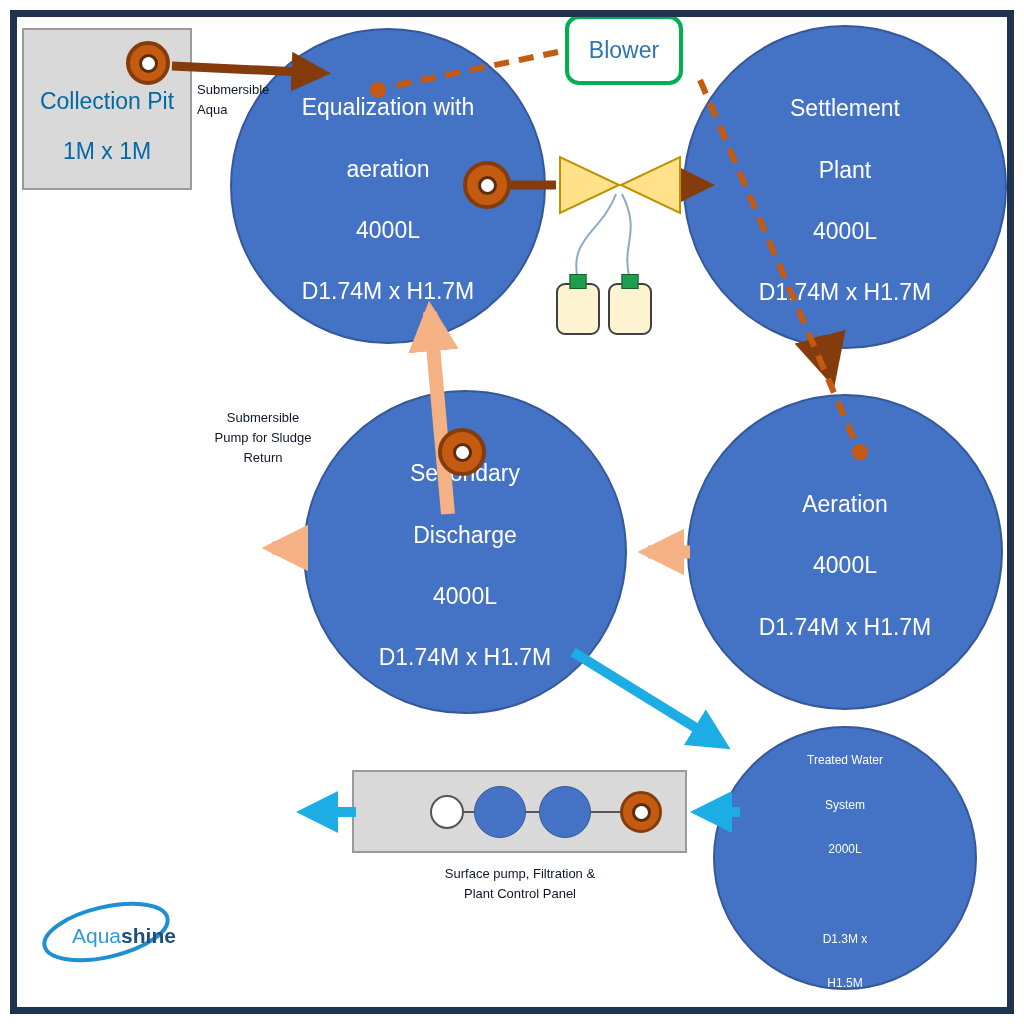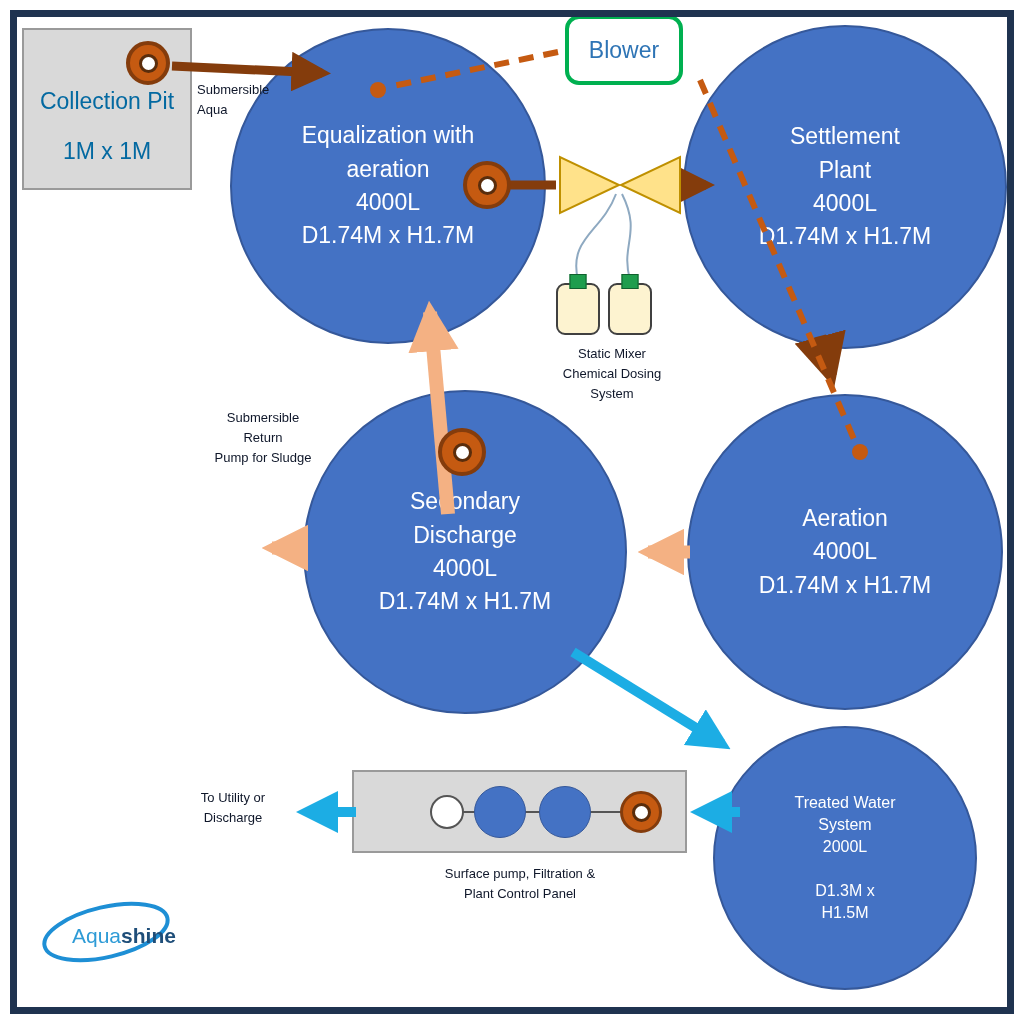--- a/index.html
+++ b/index.html
@@ -5,21 +5,21 @@
   html,body{margin:0;padding:0;background:#ffffff;}
   .stage{position:relative;width:1024px;height:1024px;background:#ffffff;overflow:hidden;
          font-family:"Liberation Sans",sans-serif;}
   .frame{position:absolute;inset:10px;border:7px solid #1f3350;pointer-events:none;z-index:5;}
 
   
   .shape{position:absolute;z-index:1;box-sizing:border-box;}
   .tank{border-radius:50%;background:#4472c4;border:2px solid #35589a;color:#ffffff;
         display:flex;flex-direction:column;align-items:center;justify-content:center;
         text-align:center;font-size:23px;line-height:1.45;}
-  .tank div{white-space:nowrap;}
+  .tank div{white-space:nowrap;margin-top:28px;}
   .graybox{background:#d9d9d9;border:2px solid #9a9a9a;}
   .pitbox{color:#0369a1;font-size:23px;line-height:1.4;display:flex;flex-direction:column;
           align-items:center;justify-content:center;text-align:center;gap:18px;padding-top:34px;}
 
   
   svg.overlay{position:absolute;left:0;top:0;z-index:2;pointer-events:none;}
 
   
   .top{position:absolute;z-index:3;box-sizing:border-box;}
   .pump{border-radius:50%;background:#c55a11;border:4px solid #843c0c;
@@ -67,21 +67,21 @@
       <div>D1.74M x H1.7M</div>
     </div>
 
   <div class="shape tank" style="left:303px;top:390px;width:324px;height:324px;">
       <div>Secondary</div>
       <div>Discharge</div>
       <div>4000L</div>
       <div>D1.74M x H1.7M</div>
     </div>
 
-  <div class="shape tank" style="left:713px;top:726px;width:264px;height:264px;font-size:16px;line-height:1.38;">
+  <div class="shape tank" style="left:713px;top:726px;width:264px;height:264px;font-size:12px;line-height:1.38;">
       <div>Treated Water</div>
       <div>System</div>
       <div>2000L</div>
       <div>&nbsp;</div>
       <div>D1.3M x</div>
       <div>H1.5M</div>
     </div>
 
   <div class="shape graybox" style="left:352px;top:770px;width:335px;height:83px;"></div>
 
@@ -150,33 +150,24 @@
   </div>
 
   <div class="top panel-circle" style="left:430px;top:795px;width:34px;height:34px;background:#ffffff;border:2px solid #555;"></div>
   <div class="top panel-circle" style="left:474px;top:786px;width:52px;height:52px;background:#4472c4;border:1px solid #35589a;"></div>
   <div class="top panel-circle" style="left:539px;top:786px;width:52px;height:52px;background:#4472c4;border:1px solid #35589a;"></div>
 
   <div class="top lbl left" style="left:197px;top:80px;width:140px;">
       <div>Submersible</div>
       <div>Aqua</div>
     </div>
-  <div class="top lbl" style="left:512px;top:344px;width:200px;">
-      <div>Static Mixer</div>
-      <div>Chemical Dosing</div>
-      <div>System</div>
-    </div>
   <div class="top lbl" style="left:158px;top:408px;width:210px;">
       <div>Submersible</div>
+      <div>Pump for Sludge</div>
       <div>Return</div>
-      <div>Pump for Sludge</div>
-    </div>
-  <div class="top lbl" style="left:166px;top:788px;width:134px;">
-      <div>To Utility or</div>
-      <div>Discharge</div>
     </div>
   <div class="top lbl" style="left:360px;top:864px;width:320px;">
       <div>Surface pump, Filtration &amp;</div>
       <div>Plant Control Panel</div>
     </div>
 
   <div class="top" style="left:28px;top:892px;width:150px;height:84px;">
     <svg width="150" height="84" viewBox="0 0 150 84">
       <g transform="rotate(-13 78 40)">
         <ellipse cx="78" cy="40" rx="63" ry="25" fill="none" stroke="#1e8fd5" stroke-width="4"></ellipse>

